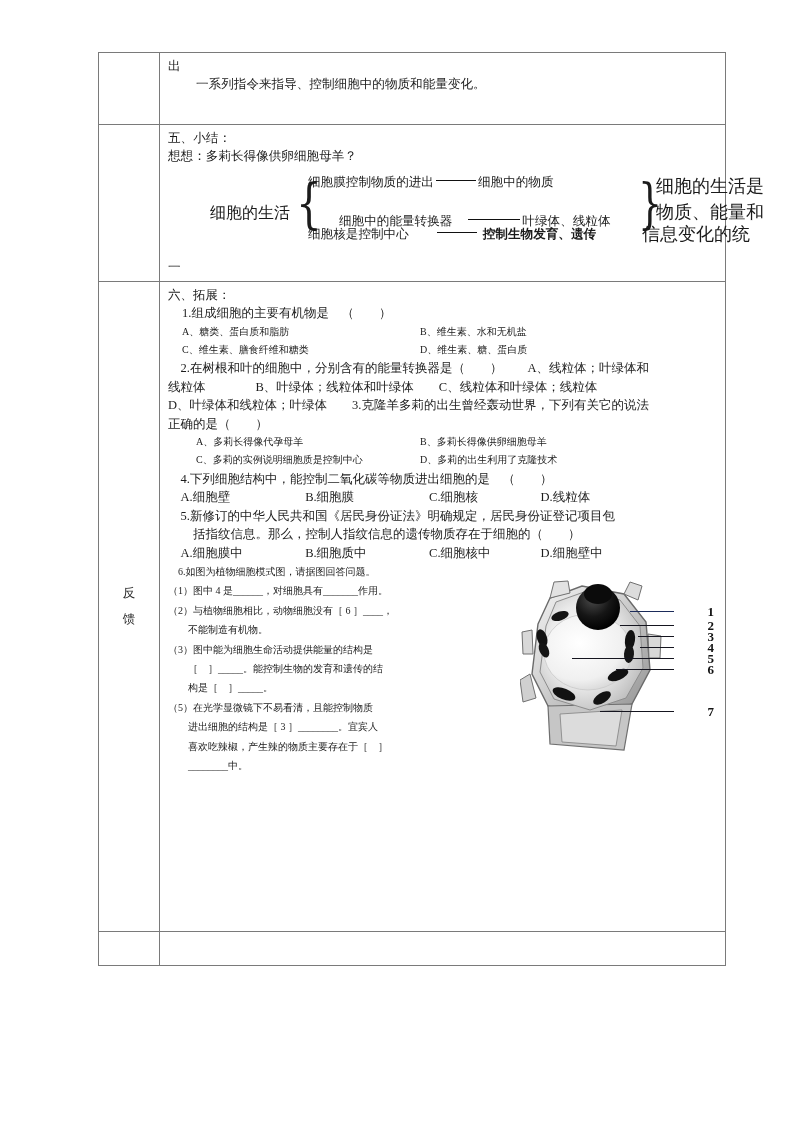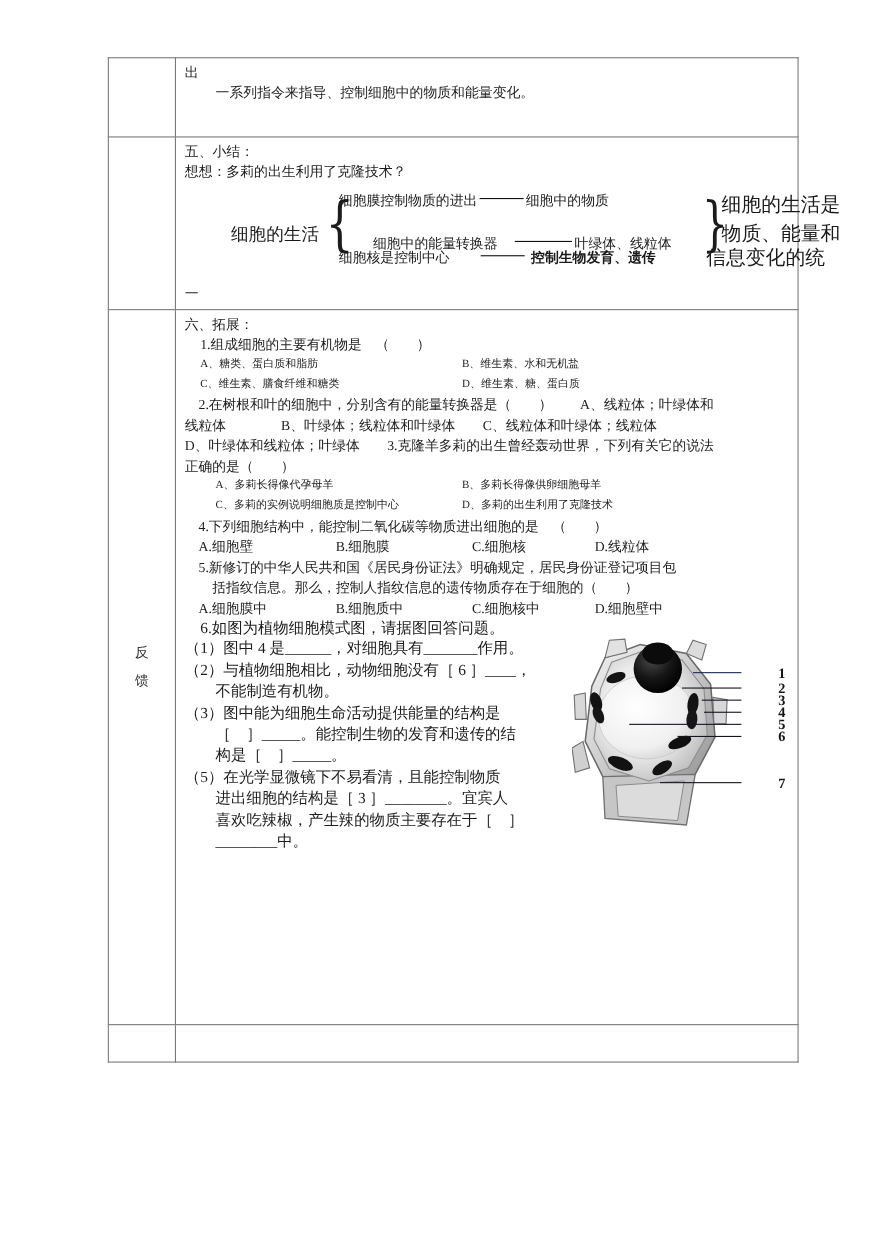--- a/index.html
+++ b/index.html
@@ -124,21 +124,21 @@
   .opt-grid{
     display:block;
     font-size:10px;
     line-height:18.4px;
   }
   .opt-grid .pair{display:block;white-space:pre;}
 
   .q6-block{
     width:348px;
   }
-  .q6-block .ln{font-size:14px;line-height:19.4px;}
+  .q6-block .ln{font-size:10px;line-height:19.4px;}
 
   
   .figure{
     position:absolute;
     left:352px;top:292px;
     width:200px;height:175px;
   }
   .fig-img{
     position:absolute;left:0;top:0;
     width:148px;height:175px;
@@ -177,21 +177,21 @@
         <td class="body-col">
           <div class="ln">出</div>
           <div class="ln" style="padding-left:28px;">一系列指令来指导、控制细胞中的物质和能量变化。</div>
         </td>
       </tr>
 
       <tr class="row-sum">
         <td class="label-col"></td>
         <td class="body-col">
           <div class="sec-head">五、小结：</div>
-          <div class="sec-head">想想：多莉的出生利用了克隆技术？</div>
+          <div class="sec-head">想想：多莉长得像供卵细胞母羊？</div>
 
           <div class="summary-diagram">
             <div class="sd-left">细胞的生活</div>
 
             <div class="brace-l">{</div>
 
             <div class="sd-row r1">
               <span class="sd-item">细胞膜控制物质的进出</span><span class="sd-dash" style="width:40px;"></span><span class="sd-item">细胞中的物质</span>
             </div>
 

